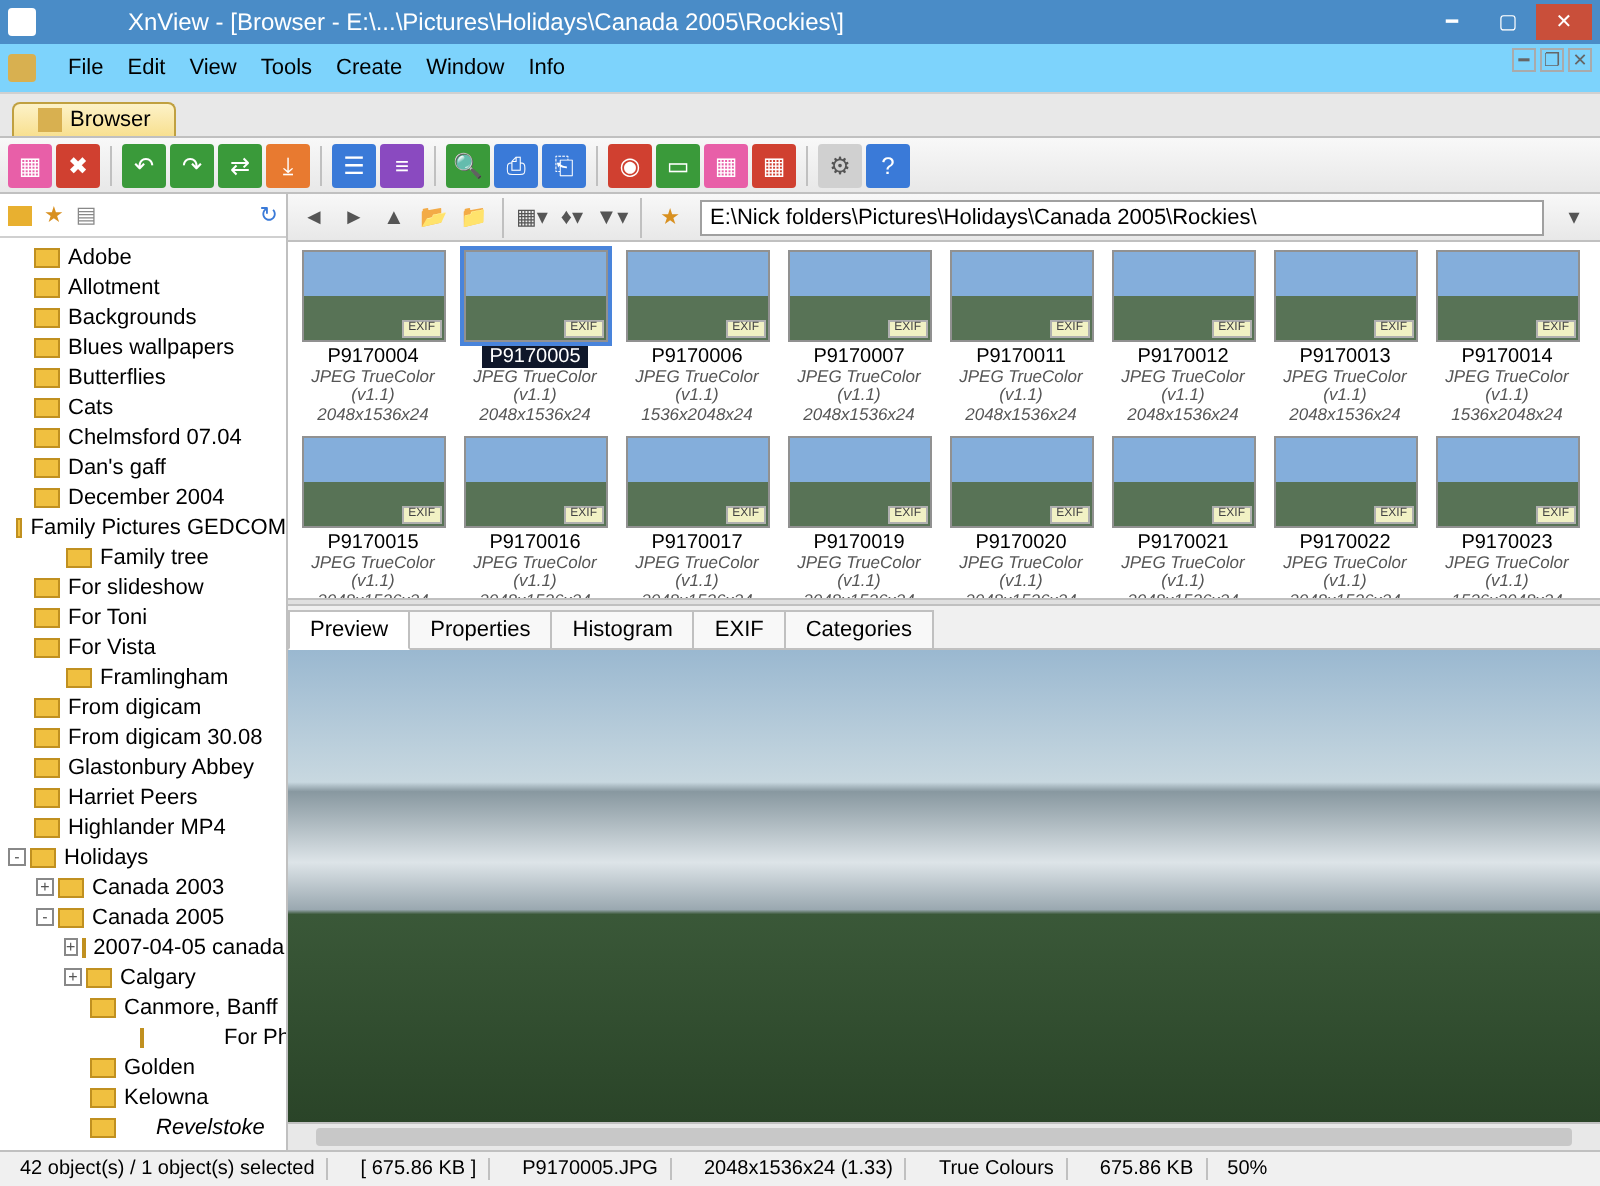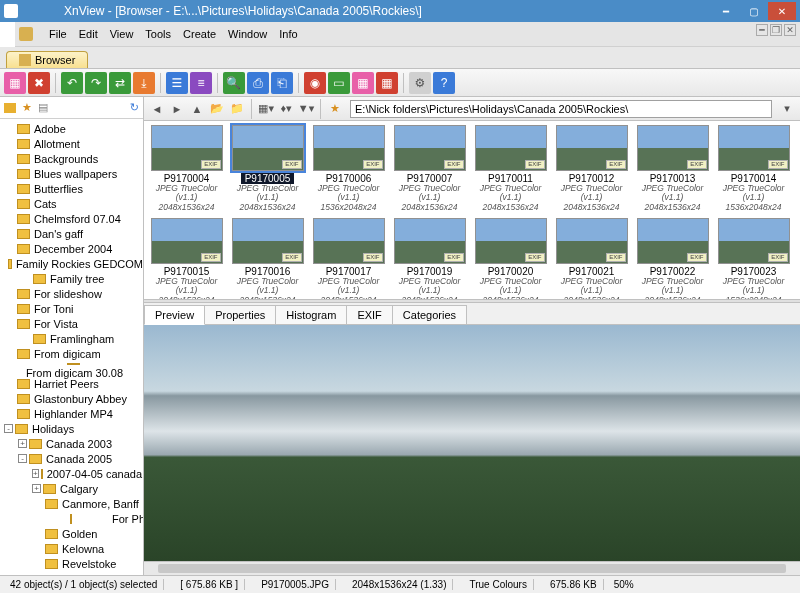--- a/index.html
+++ b/index.html
@@ -3,21 +3,21 @@
 <meta charset="utf-8">
 <style>
 * { box-sizing: border-box; margin: 0; padding: 0; }
 body { font-family: "Segoe UI", Tahoma, sans-serif; font-size: 11px; background: #fff; width: 800px; height: 593px; overflow: hidden; display: flex; flex-direction: column; }
 .titlebar { background: #4a8cc7; color: #fff; height: 22px; display: flex; align-items: center; padding: 0 4px; font-size: 12px; }
 .titlebar .icon { width: 14px; height: 14px; background: #fff; border-radius: 2px; margin-right: 6px; }
 .titlebar .title { flex: 1; margin-left: 40px; }
 .winbtns { display: flex; gap: 0; }
 .winbtn { width: 28px; height: 18px; display: flex; align-items: center; justify-content: center; font-size: 10px; }
 .winbtn.close { background: #c94f3a; }
-.menubar { background: #e5e5e5; border-bottom: 1px solid #d0d0d0; height: 20px; display: flex; align-items: center; padding: 12px 4px; gap: 12px; font-size: 11px; position: relative; margin-left: 15px; }
+.menubar { background: #7dd3fc; border-bottom: 1px solid #d0d0d0; height: 20px; display: flex; align-items: center; padding: 12px 4px; gap: 12px; font-size: 11px; position: relative; }
 .menubar .appicon { width: 14px; height: 14px; background: #d8b050; border-radius: 2px; margin-right: 4px; }
 .mdibtns { position: absolute; right: 4px; top: 2px; display: flex; gap: 2px; font-size: 9px; color: #666; }
 .mdibtns span { width: 12px; height: 12px; border: 1px solid #aaa; display: inline-flex; align-items: center; justify-content: center; }
 .tabbar { background: #e8e8e8; border-bottom: 1px solid #c0c0c0; height: 22px; display: flex; align-items: flex-end; padding-left: 6px; }
 .tab { background: linear-gradient(#fdf2c8,#f8e090); border: 1px solid #c0a040; border-bottom: none; border-radius: 4px 4px 0 0; padding: 2px 12px; font-size: 11px; display: flex; align-items: center; gap: 4px; }
 .tab .tabicon { width: 12px; height: 12px; background: #d8b050; }
 .toolbar1 { background: linear-gradient(#f8f8f8,#e8e8e8); border-bottom: 1px solid #c0c0c0; height: 28px; display: flex; align-items: center; padding: 0 4px; gap: 2px; }
 .tbtn { width: 22px; height: 22px; border: 1px solid transparent; border-radius: 2px; display: flex; align-items: center; justify-content: center; font-size: 12px; }
 .tbtn.pink { background: #e85fa8; color: #fff; }
 .tbtn.red { background: #d04030; color: #fff; }
@@ -171,21 +171,21 @@
           <span style="margin-left: 2px;">Dan's gaff</span>
         </div>
         <div class="tree-item" style="padding-left: 4px;">
           <span class="noexp"></span>
           <span class="fld"></span>
           <span style="margin-left: 2px;">December 2004</span>
         </div>
         <div class="tree-item" style="padding-left: 4px;">
           <span class="noexp"></span>
           <span class="fld"></span>
-          <span style="margin-left: 2px;">Family Rockies GEDCOM</span>
+          <span style="margin-left: 2px;">Family Pictures GEDCOM</span>
         </div>
         <div class="tree-item" style="padding-left: 20px;">
           <span class="noexp"></span>
           <span class="fld"></span>
           <span style="margin-left: 2px;">Family tree</span>
         </div>
         <div class="tree-item" style="padding-left: 4px;">
           <span class="noexp"></span>
           <span class="fld"></span>
           <span style="margin-left: 2px;">For slideshow</span>
@@ -203,34 +203,34 @@
         <div class="tree-item" style="padding-left: 20px;">
           <span class="noexp"></span>
           <span class="fld"></span>
           <span style="margin-left: 2px;">Framlingham</span>
         </div>
         <div class="tree-item" style="padding-left: 4px;">
           <span class="noexp"></span>
           <span class="fld"></span>
           <span style="margin-left: 2px;">From digicam</span>
         </div>
-        <div class="tree-item" style="padding-left: 4px; flex-direction: column;">
+        <div class="tree-item" style="padding-left: 4px;">
           <span class="noexp"></span>
           <span class="fld"></span>
           <span style="margin-left: 2px;">From digicam 30.08</span>
         </div>
         <div class="tree-item" style="padding-left: 4px;">
           <span class="noexp"></span>
           <span class="fld"></span>
+          <span style="margin-left: 2px;">Glastonbury Abbey</span>
+        </div>
+        <div class="tree-item" style="padding-left: 4px;">
+          <span class="noexp"></span>
+          <span class="fld"></span>
           <span style="margin-left: 2px;">Harriet Peers</span>
-        </div>
-        <div class="tree-item" style="padding-left: 4px;">
-          <span class="noexp"></span>
-          <span class="fld"></span>
-          <span style="margin-left: 2px;">Glastonbury Abbey</span>
         </div>
         <div class="tree-item" style="padding-left: 4px;">
           <span class="noexp"></span>
           <span class="fld"></span>
           <span style="margin-left: 2px;">Highlander MP4</span>
         </div>
         <div class="tree-item" style="padding-left: 4px;">
           <span class="exp">-</span>
           <span class="fld"></span>
           <span style="margin-left: 2px;">Holidays</span>
@@ -271,21 +271,21 @@
           <span style="margin-left: 2px;">Golden</span>
         </div>
         <div class="tree-item" style="padding-left: 32px;">
           <span class="noexp"></span>
           <span class="fld"></span>
           <span style="margin-left: 2px;">Kelowna</span>
         </div>
         <div class="tree-item" style="padding-left: 32px;">
           <span class="noexp"></span>
           <span class="fld"></span>
-          <span style="margin-left: 2px;">Revelstoke</span>
+          <span style="margin-left: 18px; font-style: italic;">Revelstoke</span>
         </div>
       </div>
   </div>
 
   <div class="main">
     <div class="toolbar2">
       <div class="tbtn2">◄</div>
       <div class="tbtn2">►</div>
       <div class="tbtn2">▲</div>
       <div class="tbtn2">📂</div>

